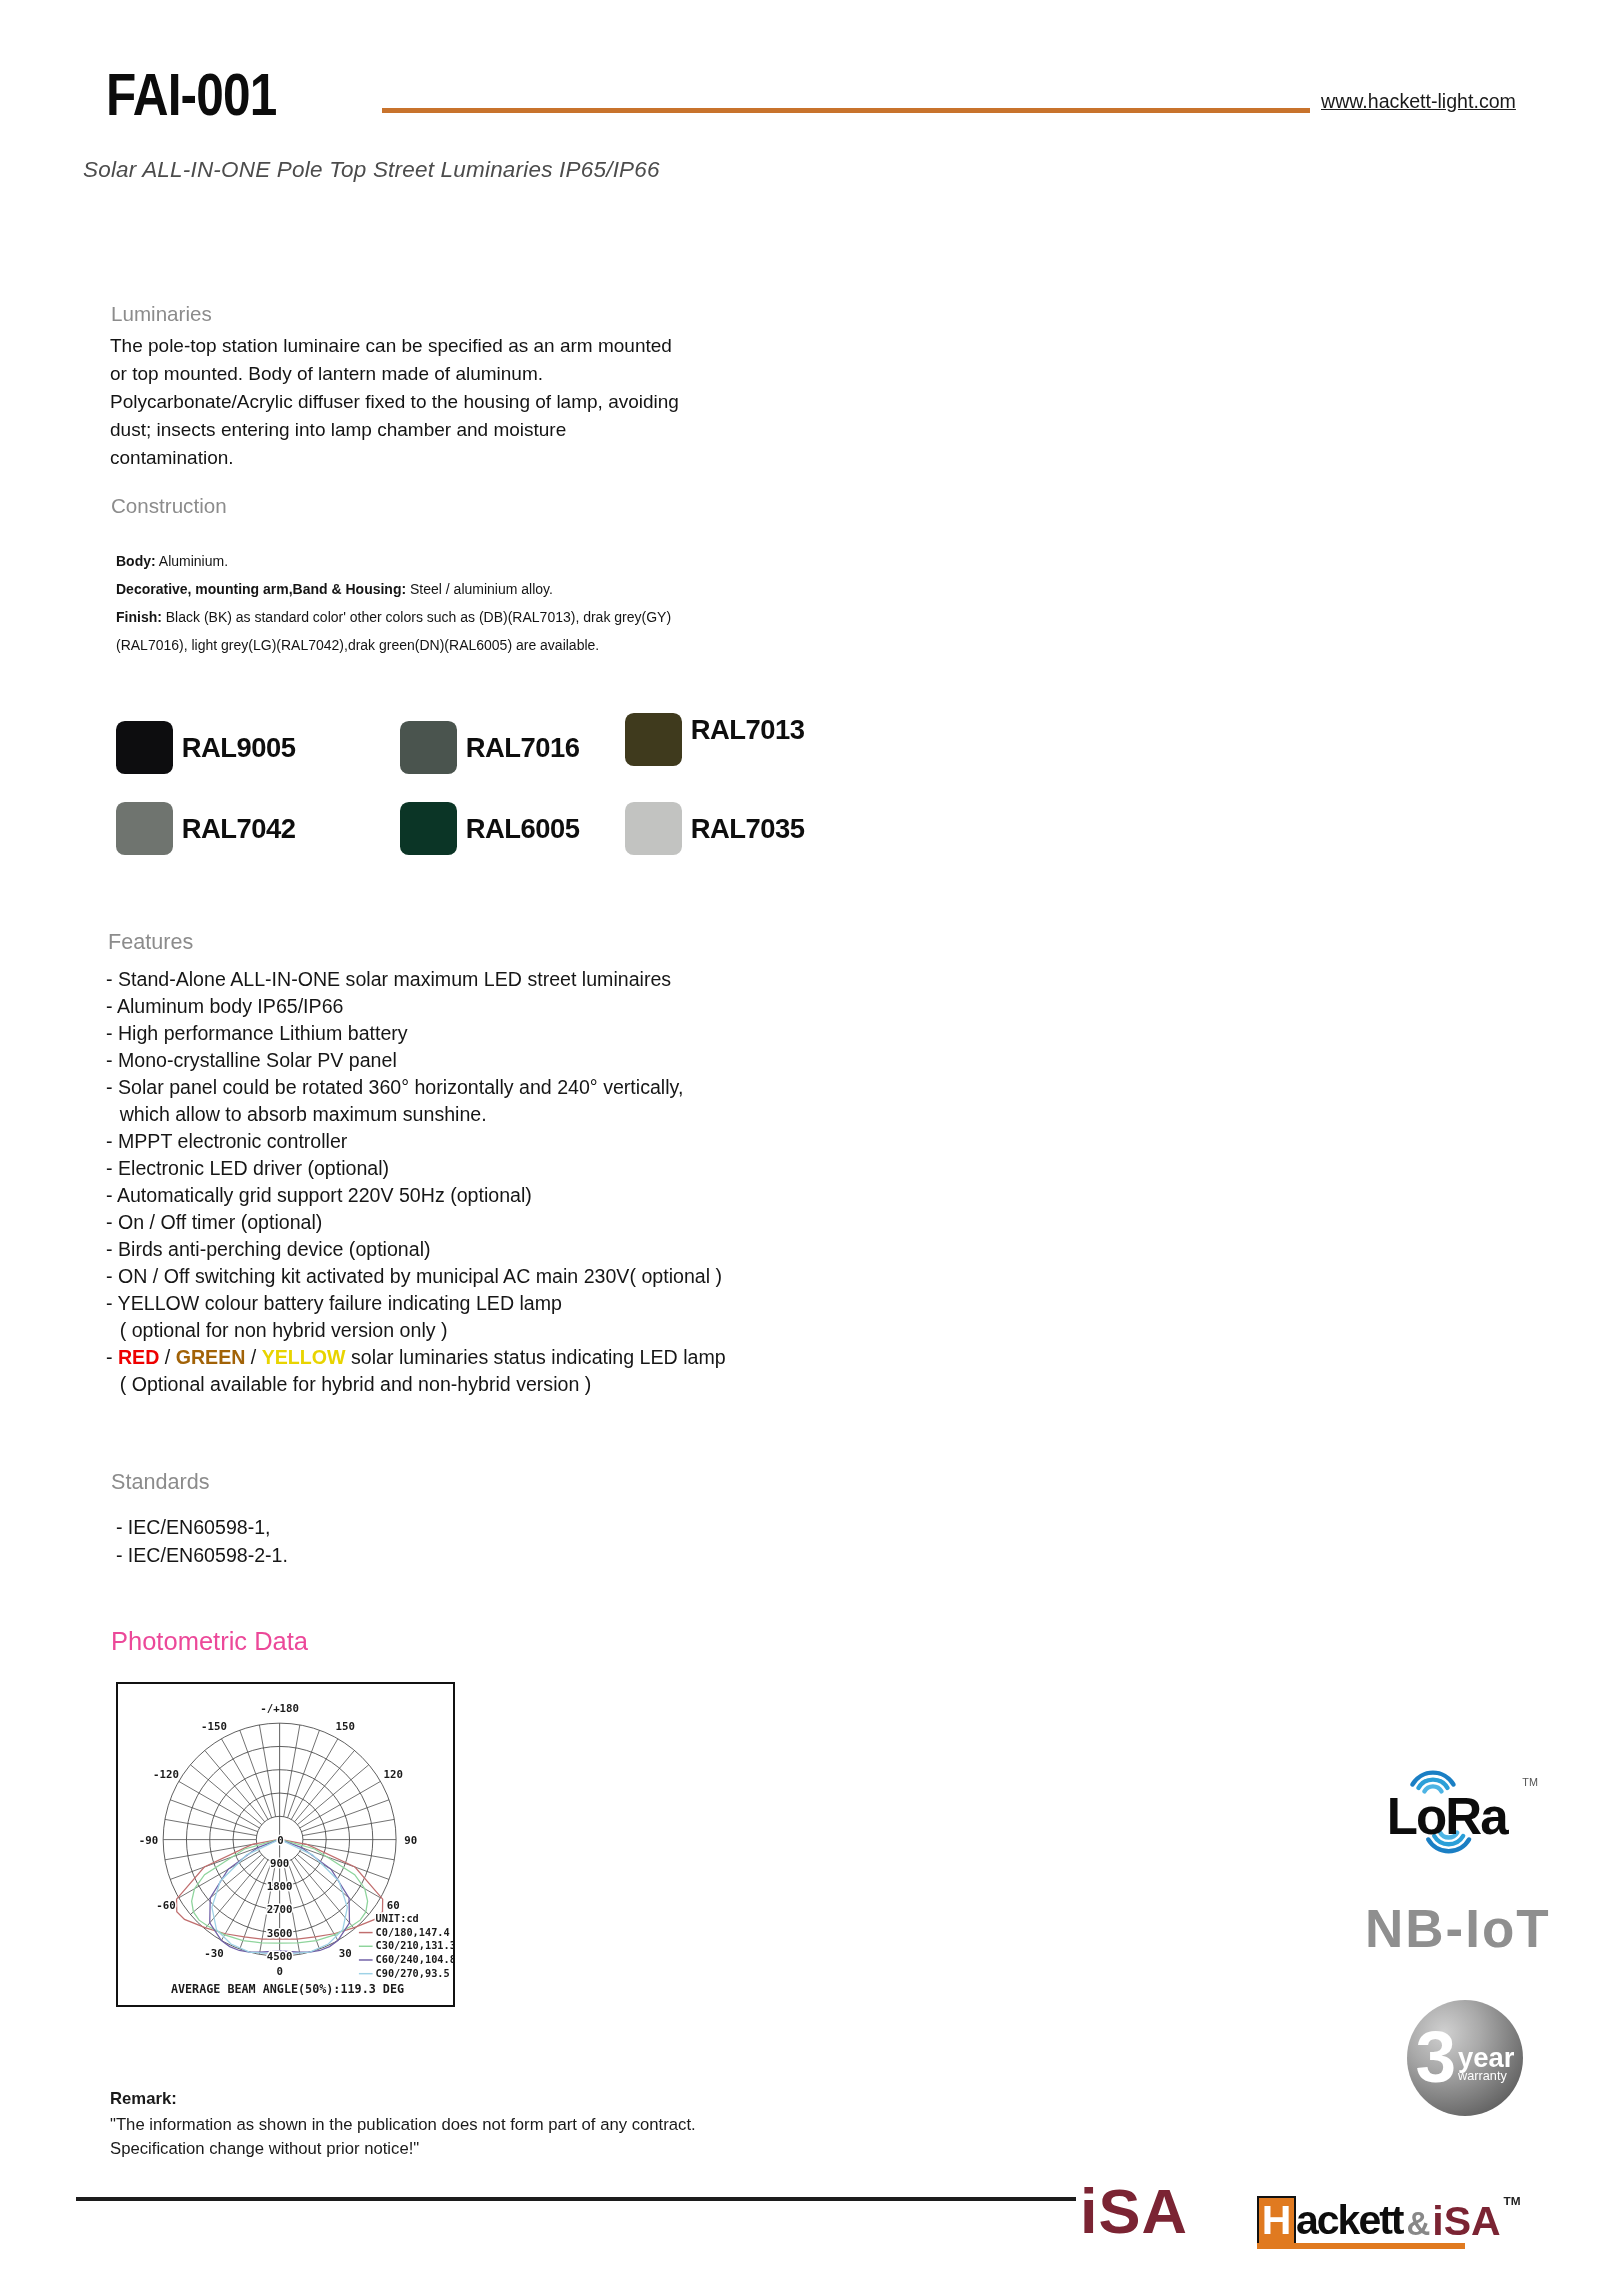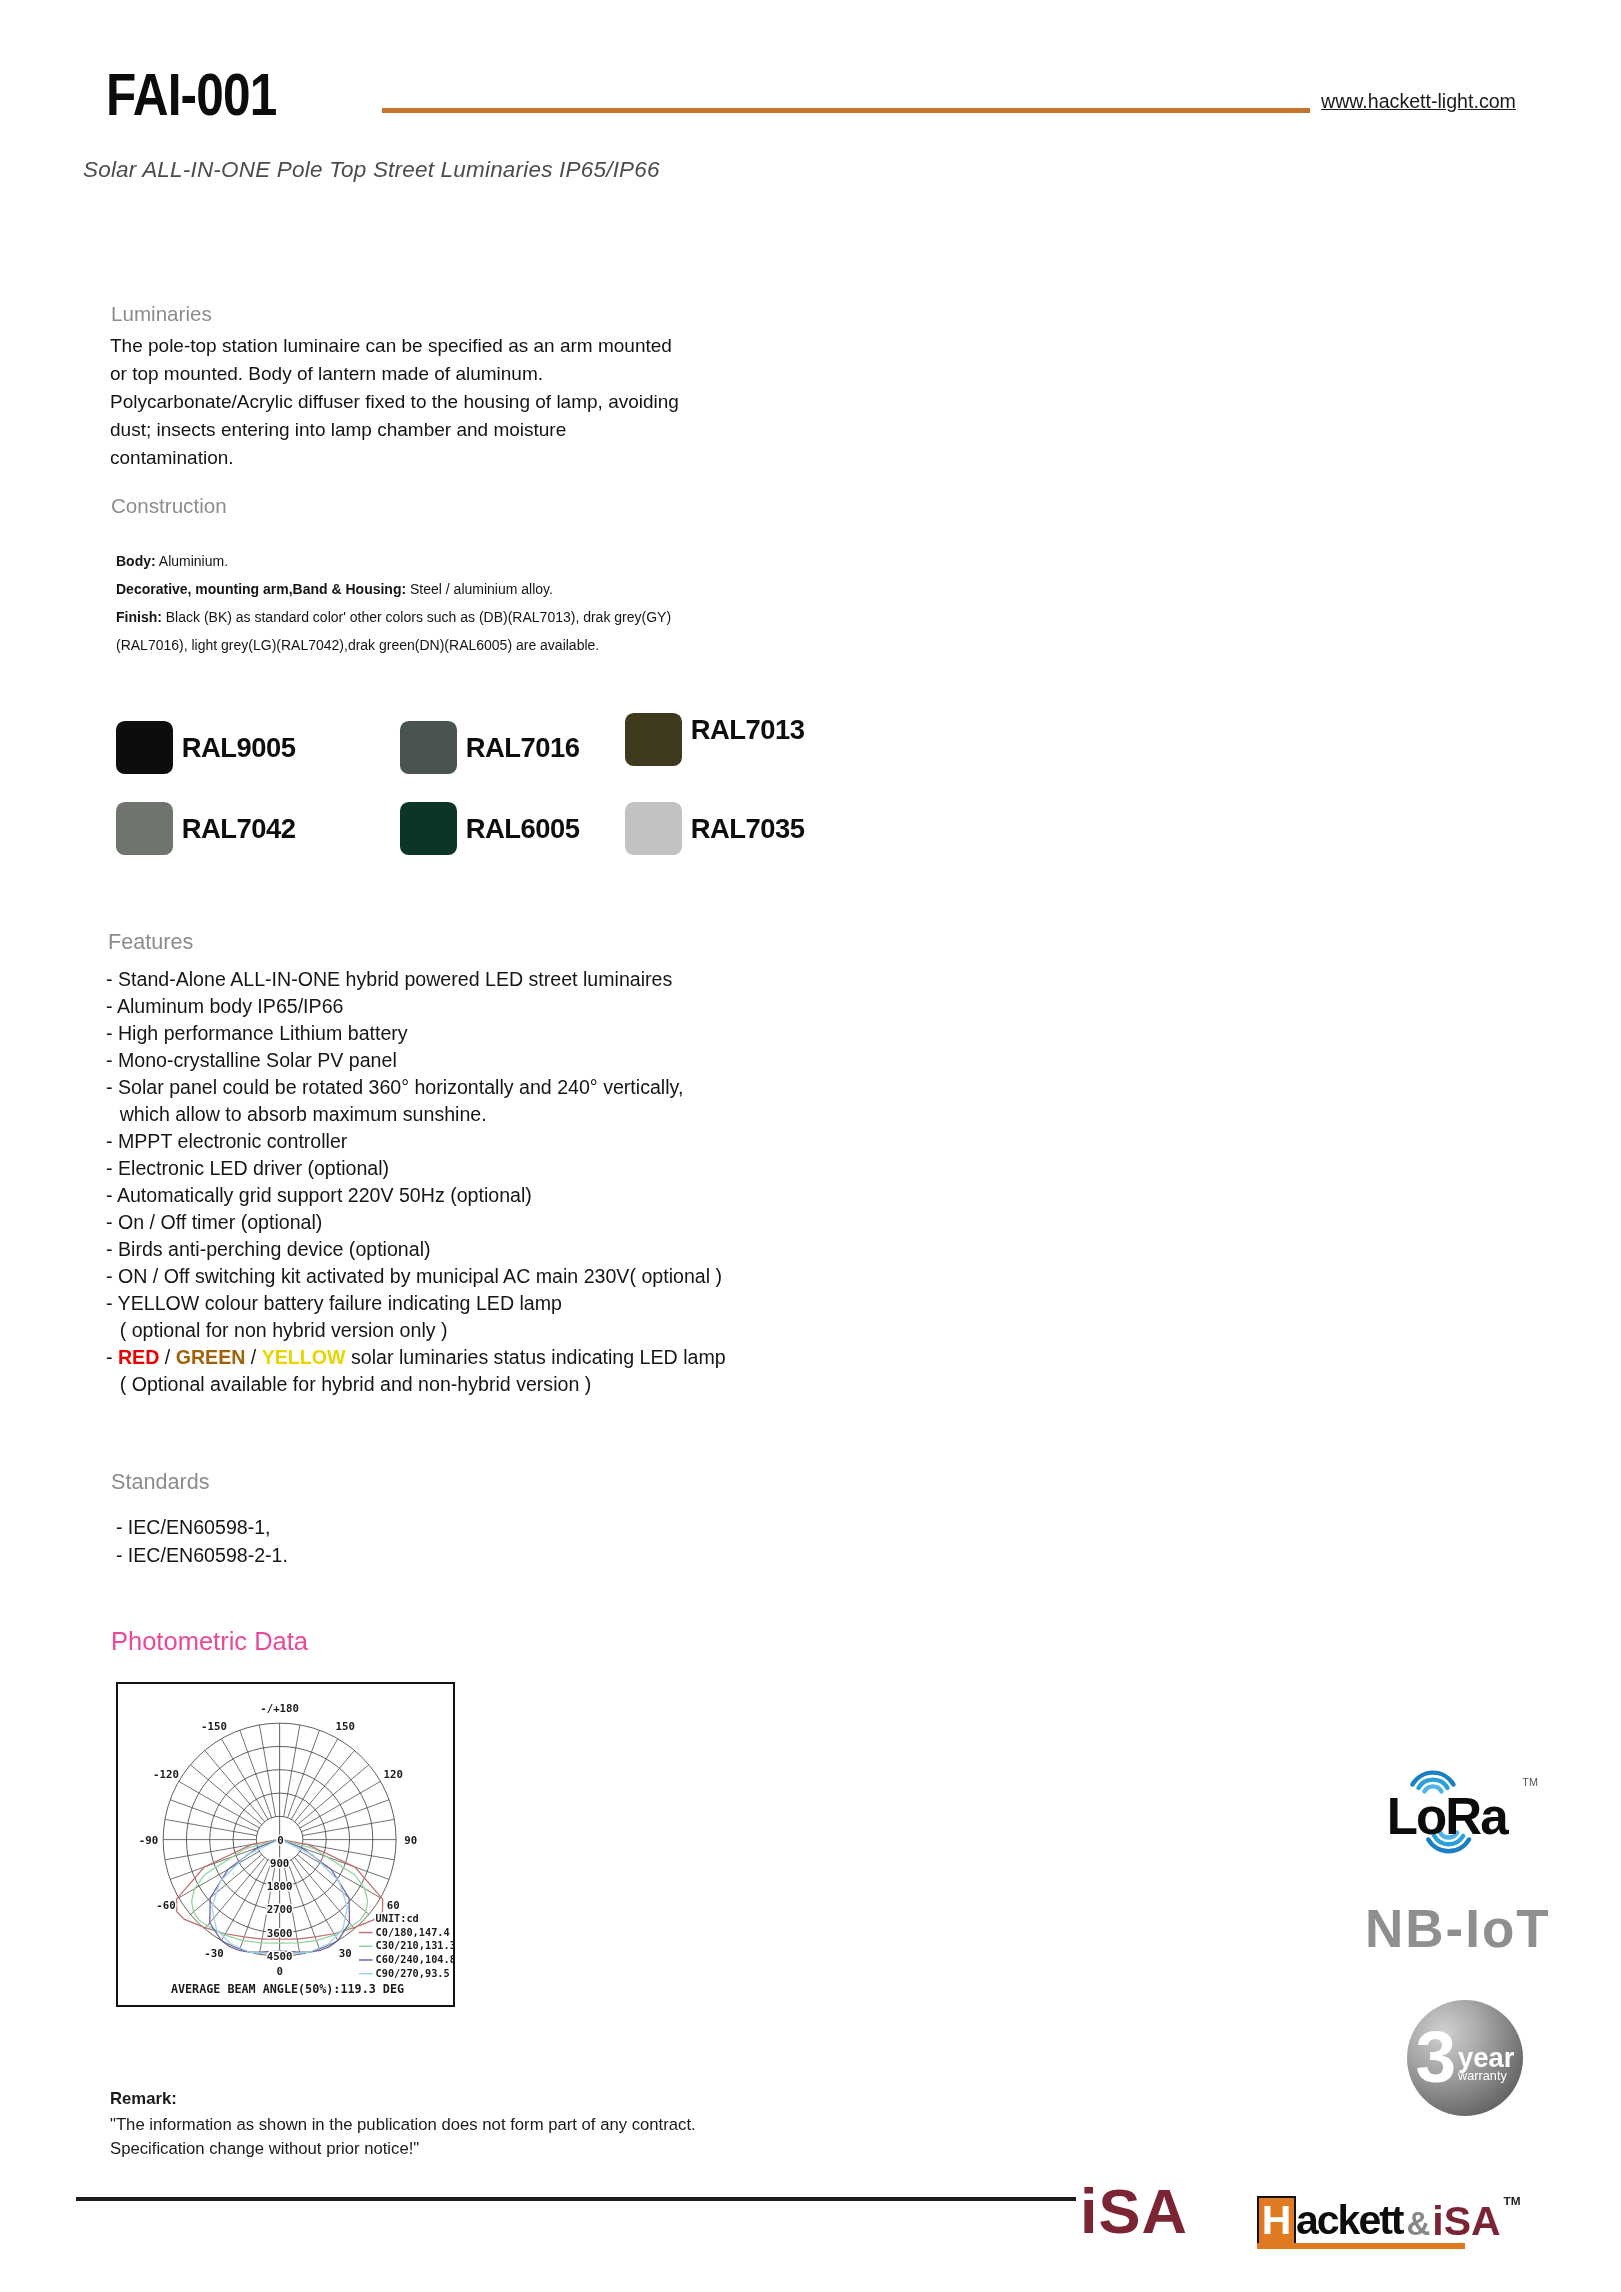--- a/index.html
+++ b/index.html
@@ -127,21 +127,21 @@
         <div class="chip-label">RAL6005</div>
       </div>
       <div class="swatch-cell swatch-col-2">
         <div class="chip" style="background: rgb(194, 195, 193);"></div>
         <div class="chip-label">RAL7035</div>
       </div>
     </div>
 
   <div class="abs sec-head" id="features-head">Features</div>
   <div class="abs" id="features-list">
-      <div><span>- Stand-Alone ALL-IN-ONE hybrid powered LED street luminaires</span></div>
+      <div><span>- Stand-Alone ALL-IN-ONE solar maximum LED street luminaires</span></div>
       <div><span>- Aluminum body IP65/IP66</span></div>
       <div><span>- High performance Lithium battery</span></div>
       <div><span>- Mono-crystalline Solar PV panel</span></div>
       <div><span>- Solar panel could be rotated 360° horizontally and 240° vertically,</span></div>
       <div class="feat-indent"><span>which allow to absorb maximum sunshine.</span></div>
       <div><span>- MPPT electronic controller</span></div>
       <div><span>- Electronic LED driver (optional)</span></div>
       <div><span>- Automatically grid support 220V 50Hz (optional)</span></div>
       <div><span>- On / Off timer (optional)</span></div>
       <div><span>- Birds anti-perching device (optional)</span></div>

